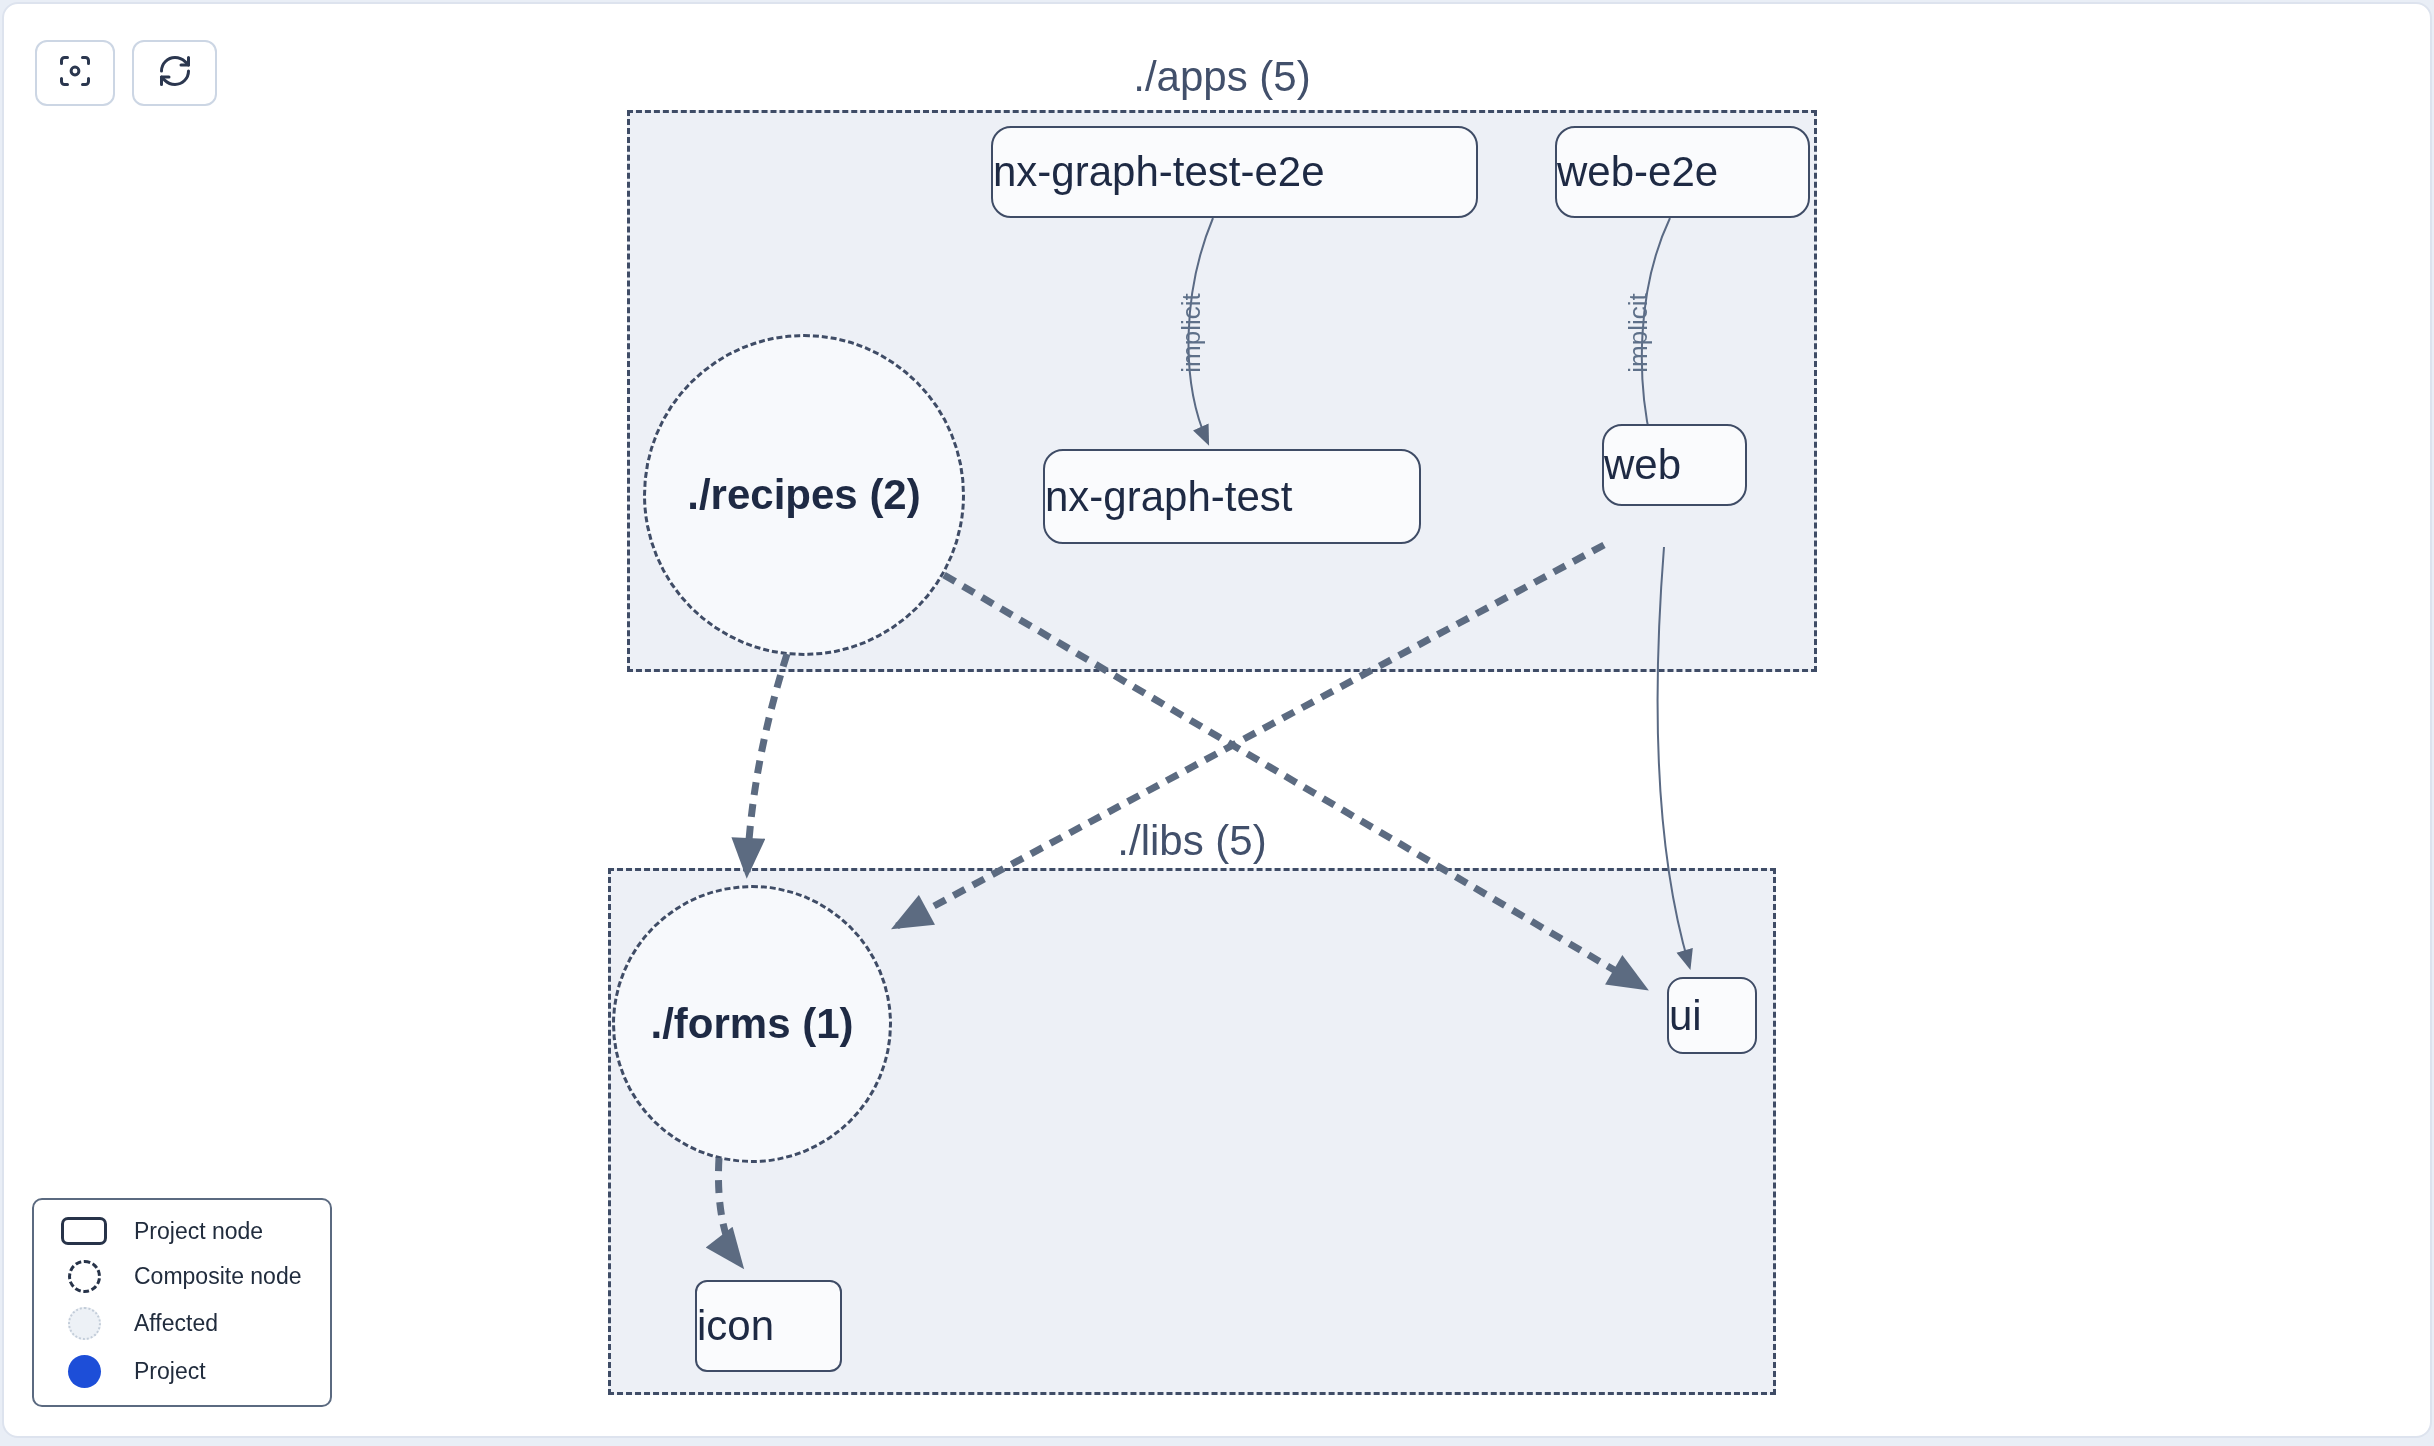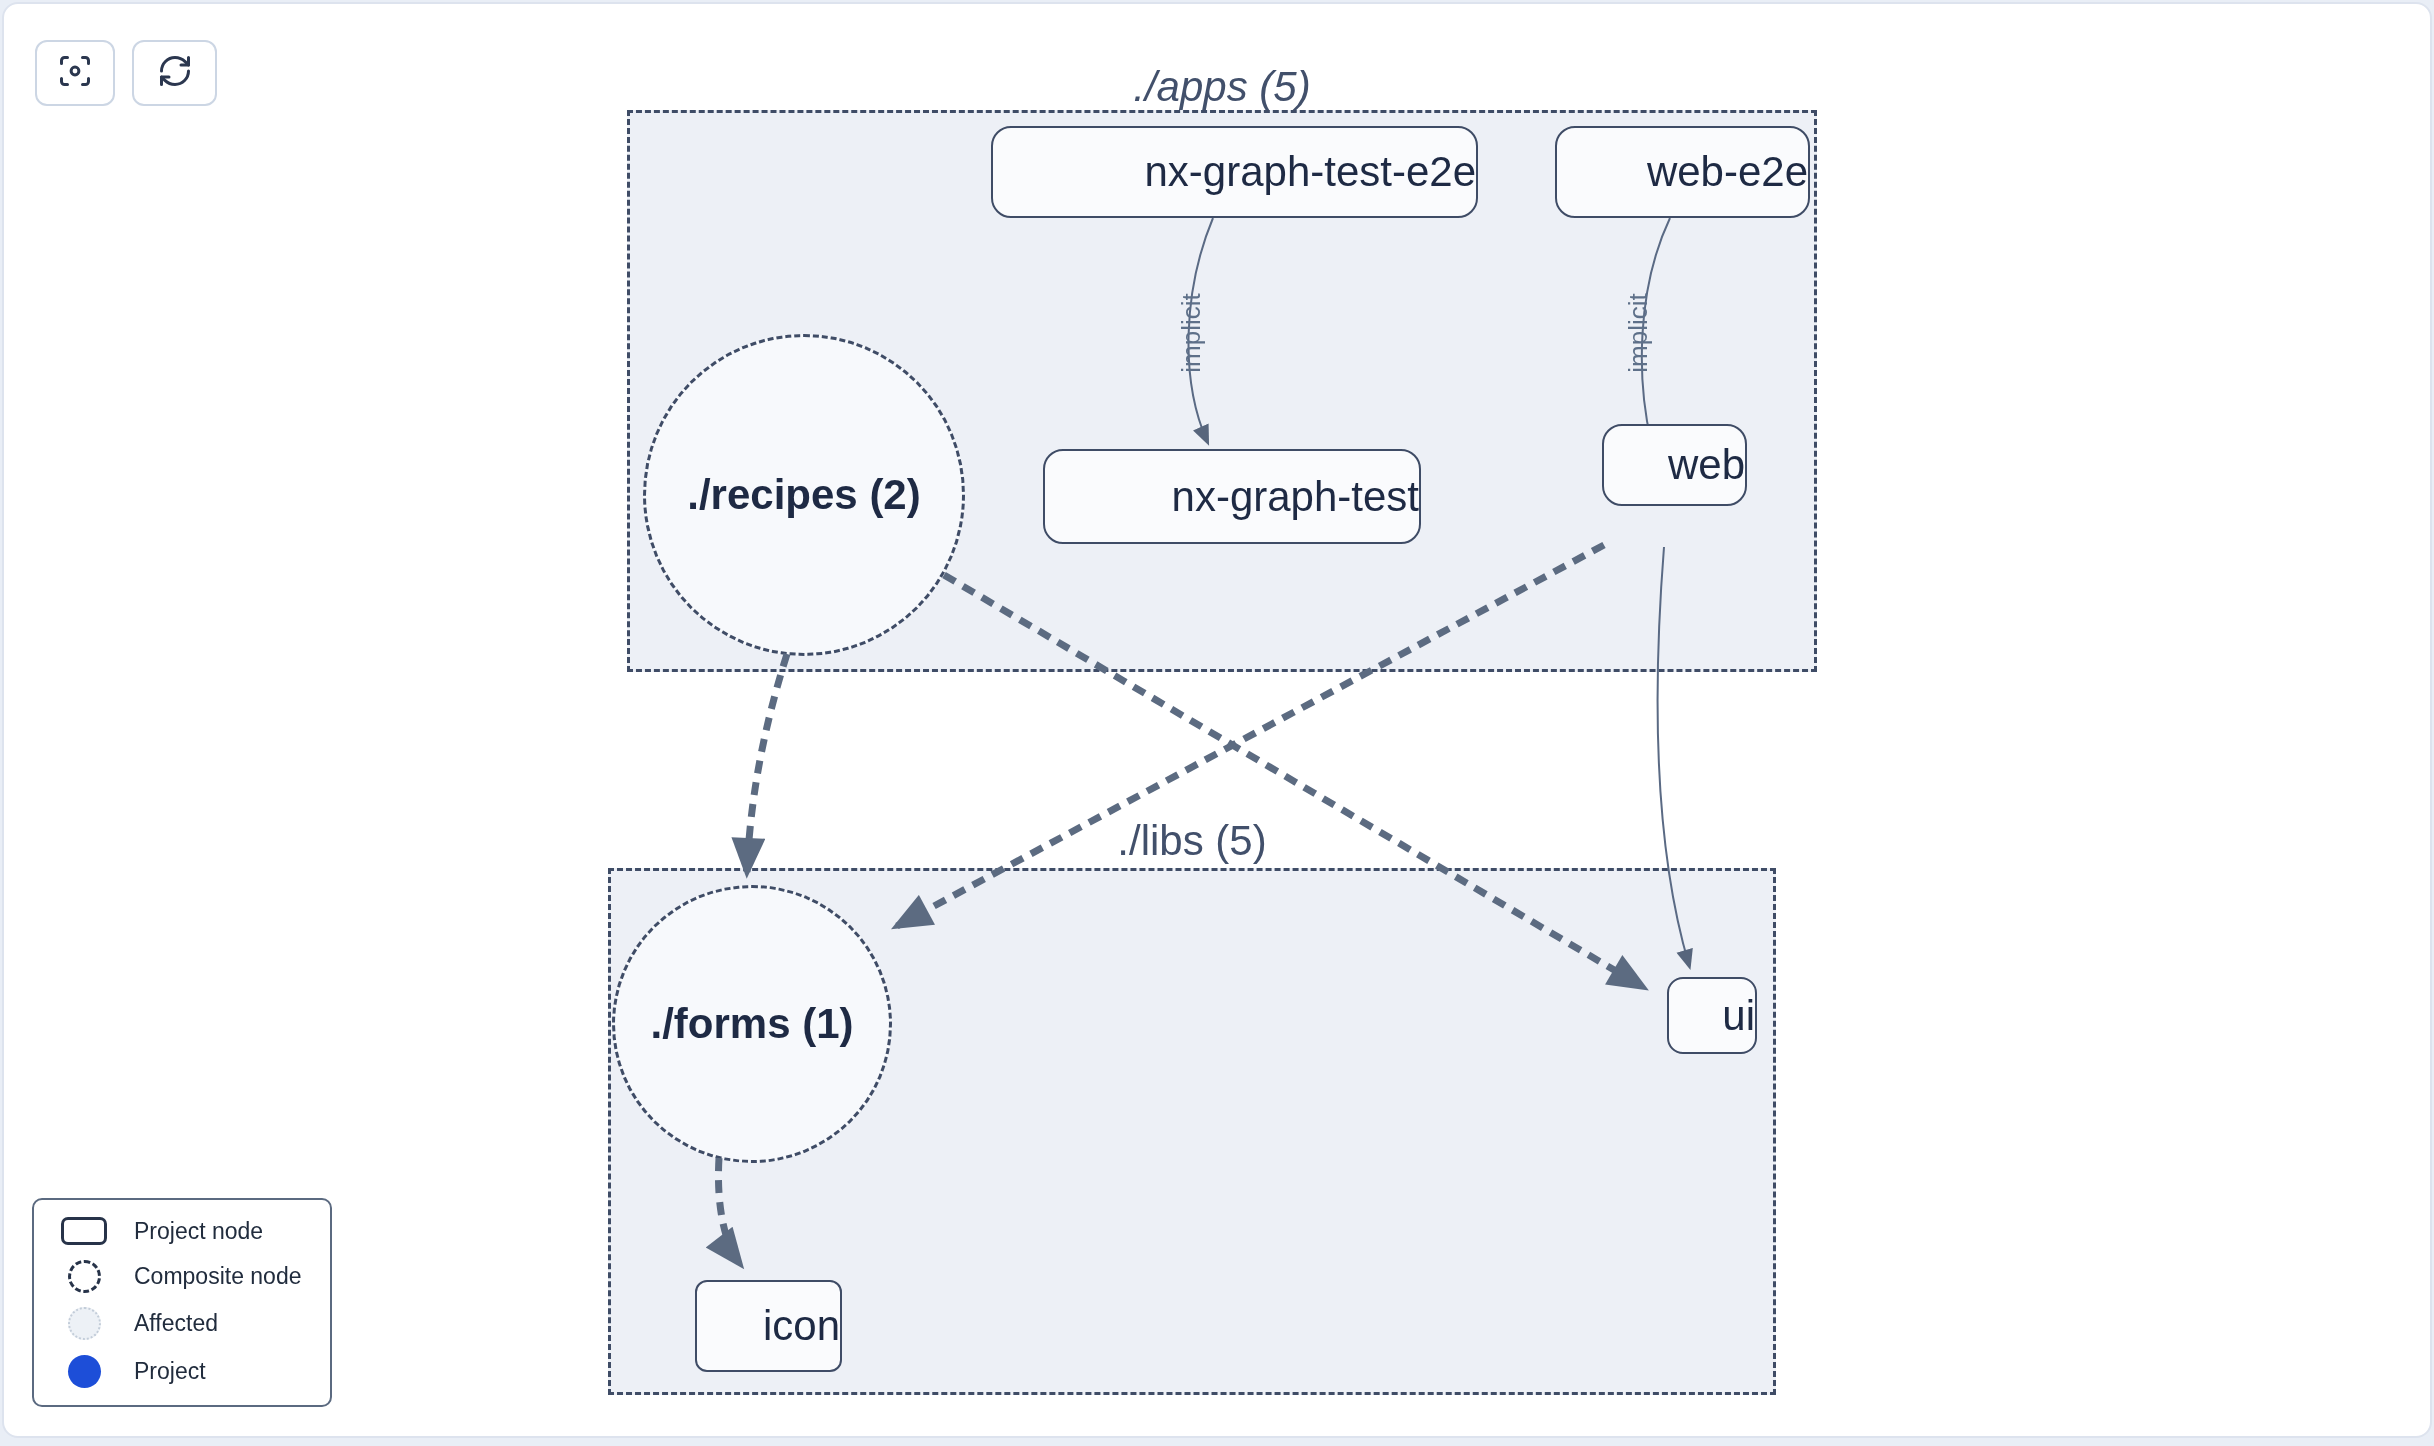--- a/index.html
+++ b/index.html
@@ -25,36 +25,36 @@
   .group{
     position:absolute;background:#edf0f6;border:3px dashed #3f4c66;
     box-sizing:border-box;z-index:1;
   }
   .group-apps{left:627px;top:110px;width:1190px;height:562px;}
   .group-libs{left:608px;top:868px;width:1168px;height:527px;}
   .group-label{
     position:absolute;text-align:center;font-size:42px;color:#42506b;
     height:50px;line-height:50px;z-index:4;white-space:nowrap;
   }
-  .group-label-apps{left:627px;top:62px;width:1190px;font-style:italic;}
+  .group-label-apps{left:627px;top:52px;width:1190px;}
   .group-label-libs{left:608px;top:816px;width:1168px;}
   
   .composite{
     position:absolute;border:3px dashed #3f4c66;border-radius:50%;
     background:#f7f9fc;box-sizing:border-box;z-index:2;
     display:flex;align-items:center;justify-content:center;
     font-size:42px;color:#1e2a44;cursor:pointer;white-space:nowrap;font-weight:bold;
   }
   .composite-recipes{left:643px;top:334px;width:322px;height:322px;}
   .composite-forms{left:612px;top:885px;width:280px;height:278px;}
   
   .node{
     position:absolute;background:#fafbfd;border:2px solid #3f4c66;
     border-radius:20px;box-sizing:border-box;z-index:4;
-    display:flex;align-items:center;justify-content:flex-end;
+    display:flex;align-items:center;justify-content:flex-start;
     font-size:42px;color:#1e2a44;cursor:pointer;white-space:nowrap;
   }
   .node-nx-graph-test-e2e{left:991px;top:126px;width:487px;height:92px;}
   .node-web-e2e{left:1555px;top:126px;width:255px;height:92px;}
   .node-nx-graph-test{left:1043px;top:449px;width:378px;height:95px;}
   .node-web{left:1602px;top:424px;width:145px;height:82px;}
   .node-ui{left:1667px;top:977px;width:90px;height:77px;border-radius:16px;}
   .node-icon{left:695px;top:1280px;width:147px;height:92px;border-radius:12px;}
   
   .edges{position:absolute;left:0;top:0;z-index:3;pointer-events:none;}

